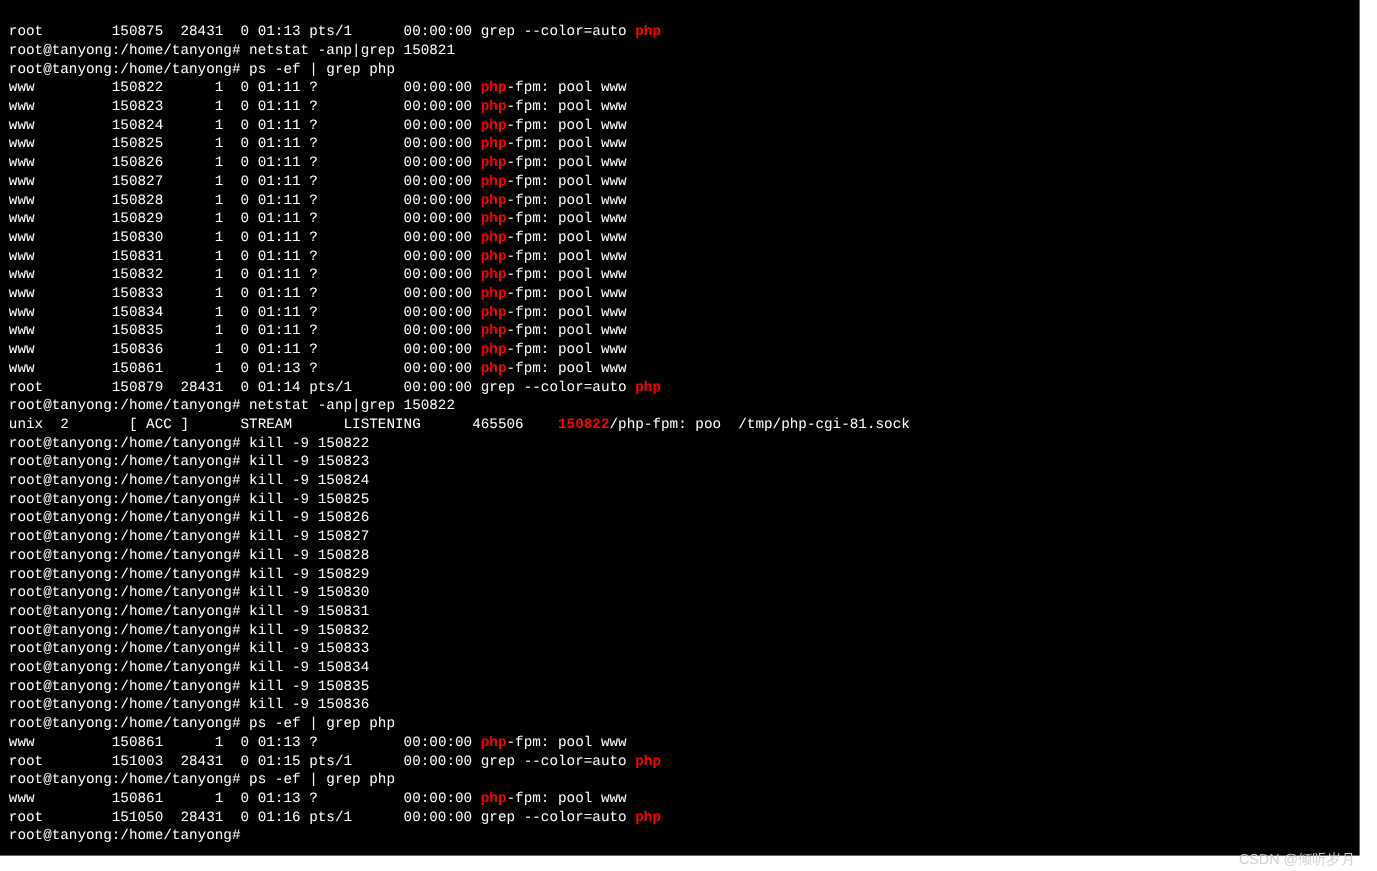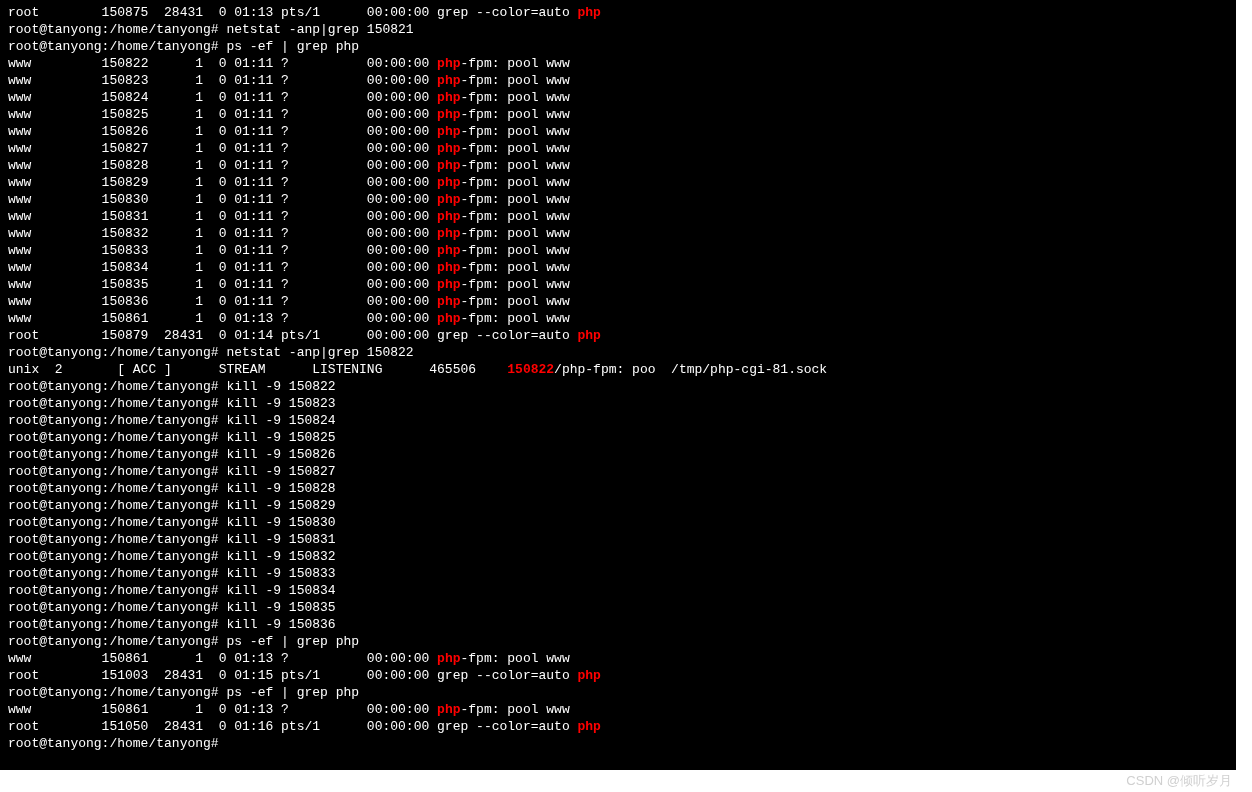--- a/index.html
+++ b/index.html
@@ -6,21 +6,21 @@
     margin: 0;
     padding: 0;
     background: #fff;
     font-family: "Consolas", "Monaco", "Courier New", monospace;
     font-size: 13px;
     line-height: 17px;
   }
   .terminal {
     background: #000;
     color: #fff;
-    padding: 4px 8px 10px 8px;
+    padding: 20px 8px 10px 8px;
     margin: 0 0 0 0;
     width: 1236px;
     min-height: 770px;
     box-sizing: border-box;
     white-space: pre;
     overflow: hidden;
   }
   .hl { color: #ff0000; font-weight: bold; }
   .bold { font-weight: normal; }
   .watermark {

